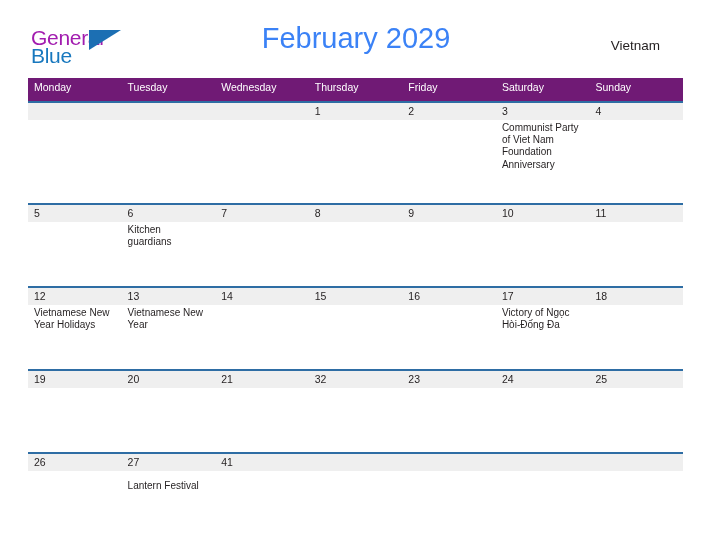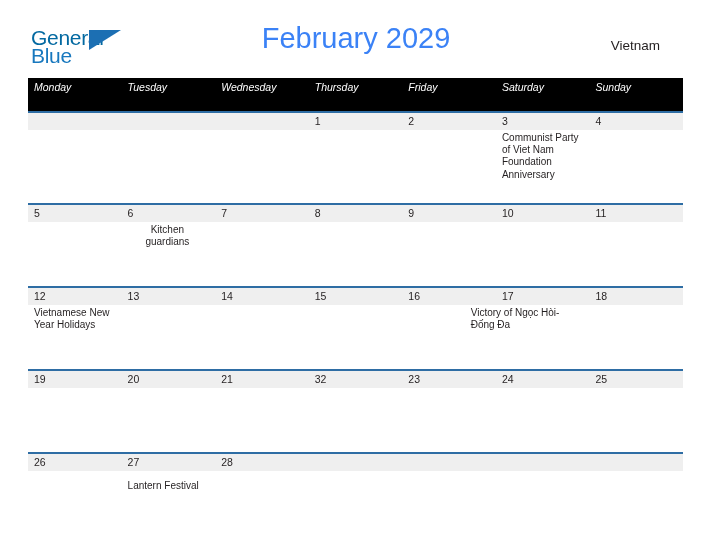--- a/index.html
+++ b/index.html
@@ -35,21 +35,21 @@
     top: 27px;
     width: 110px;
     height: 44px;
     line-height: 1;
     user-select: none;
   }
   .logo-general {
     display: block;
     font-size: 21px;
     letter-spacing: -0.3px;
-    color: #0369a1;
+    color: #a21caf;
     font-family: "Liberation Sans", sans-serif;
   }
   .logo-blue {
     display: block;
     font-size: 21px;
     letter-spacing: -0.3px;
     color: #1878be;
     margin-top: -3px;
     font-family: "Liberation Sans", sans-serif;
   }
@@ -88,23 +88,22 @@
   
   .calendar {
     position: absolute;
     left: 28px;
     top: 78px;
     width: 655px;
   }
 
   .weekdays {
     display: flex;
-    background: #000000;
-    height: 33px;
-    font-style: italic;
+    background: #701a75;
+    height: 23px;
   }
   .weekday {
     flex: 1 1 0;
     color: #ffffff;
     font-size: 10.5px;
     line-height: 19px;
     padding-left: 6px;
     box-sizing: border-box;
     white-space: nowrap;
     overflow: hidden;
@@ -146,22 +145,22 @@
   }
   .event {
     font-size: 10px;
     line-height: 12.2px;
     color: #231f20;
     word-wrap: break-word;
     font-family: "Liberation Sans", sans-serif;
   }
 
   
-  .week.w1 .events-band { height: 73px; }
-  .week.w2 .events-band { height: 64px; text-align: center; }
+  .week.w1 .events-band { height: 83px; }
+  .week.w2 .events-band { height: 64px; }
   .week.w3 .events-band { height: 64px; }
   .week.w4 .events-band { height: 64px; }
   .week.w5 .events-band { height: 64px; margin-top: 7px; }
 </style>
 </head>
 <body>
 
 <div class="page">
 
   <div class="header">
@@ -243,20 +242,23 @@
         <div class="daynum">14</div>
         <div class="daynum">15</div>
         <div class="daynum">16</div>
         <div class="daynum">17</div>
         <div class="daynum">18</div>
       </div>
       <div class="events-band">
         <div class="evcell">
           <div class="event">Vietnamese New Year Holidays</div>
         </div>
+        <div class="evcell">
+          <div class="event">Vietnamese New Year</div>
+        </div>
         <div class="evcell"></div>
         <div class="evcell"></div>
         <div class="evcell"></div>
         <div class="evcell">
           <div class="event">Victory of Ngọc Hòi-Đống Đa</div>
         </div>
         <div class="evcell"></div>
       </div>
     </div>
 
@@ -278,21 +280,21 @@
         <div class="evcell"></div>
         <div class="evcell"></div>
         <div class="evcell"></div>
       </div>
     </div>
 
     <div class="week w5">
       <div class="daynum-band">
         <div class="daynum">26</div>
         <div class="daynum">27</div>
-        <div class="daynum">28</div>
+        <div class="daynum">41</div>
         <div class="daynum"></div>
         <div class="daynum"></div>
         <div class="daynum"></div>
         <div class="daynum"></div>
       </div>
       <div class="events-band">
         <div class="evcell"></div>
         <div class="evcell">
           <div class="event">Lantern Festival</div>
         </div>

